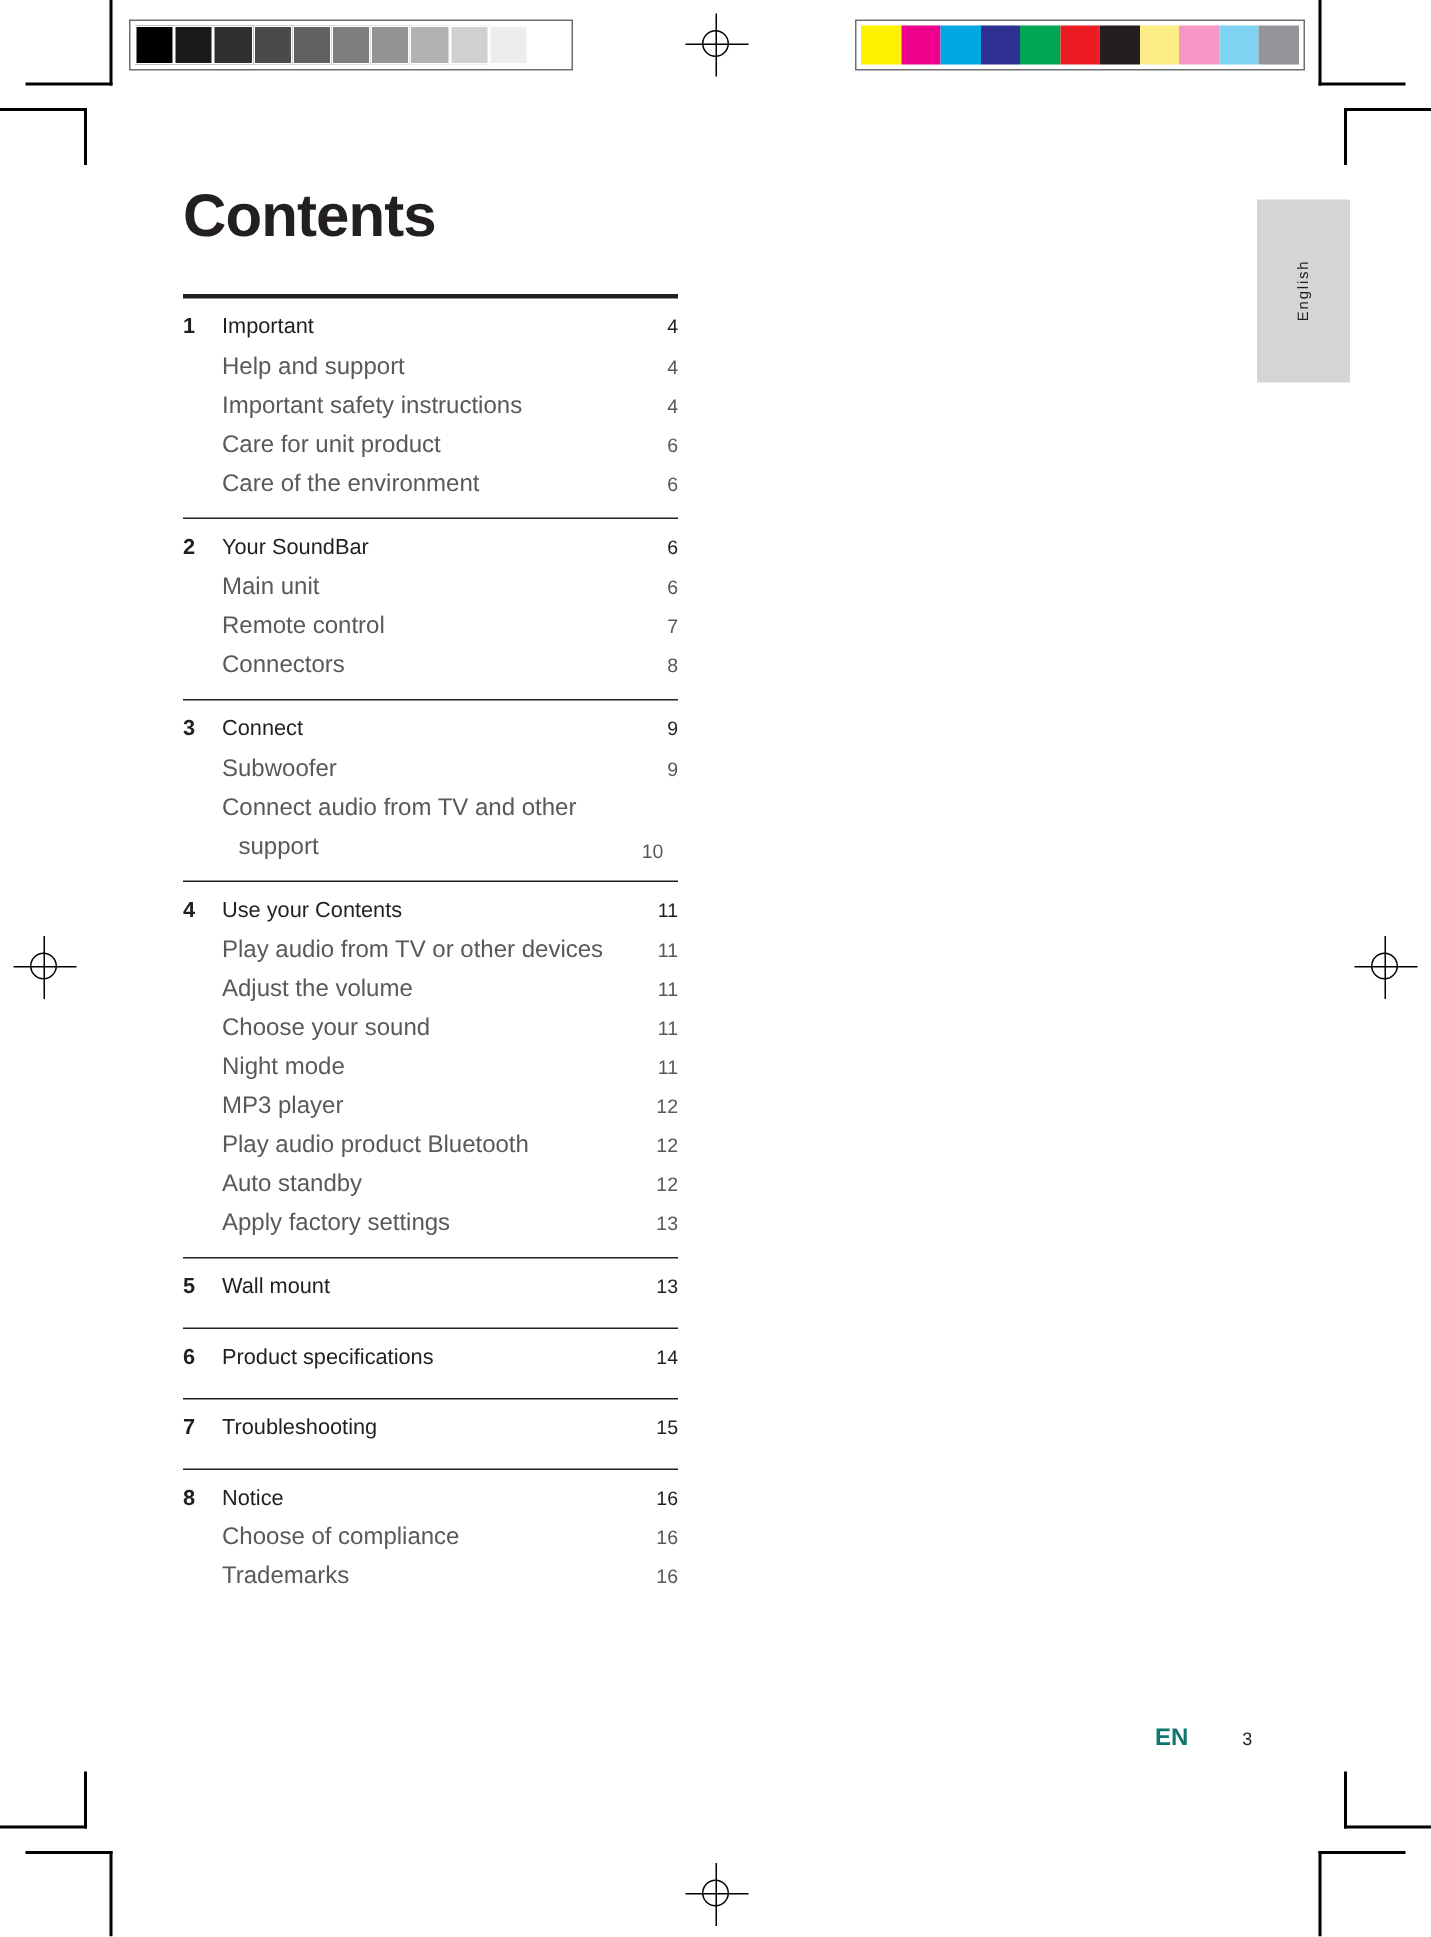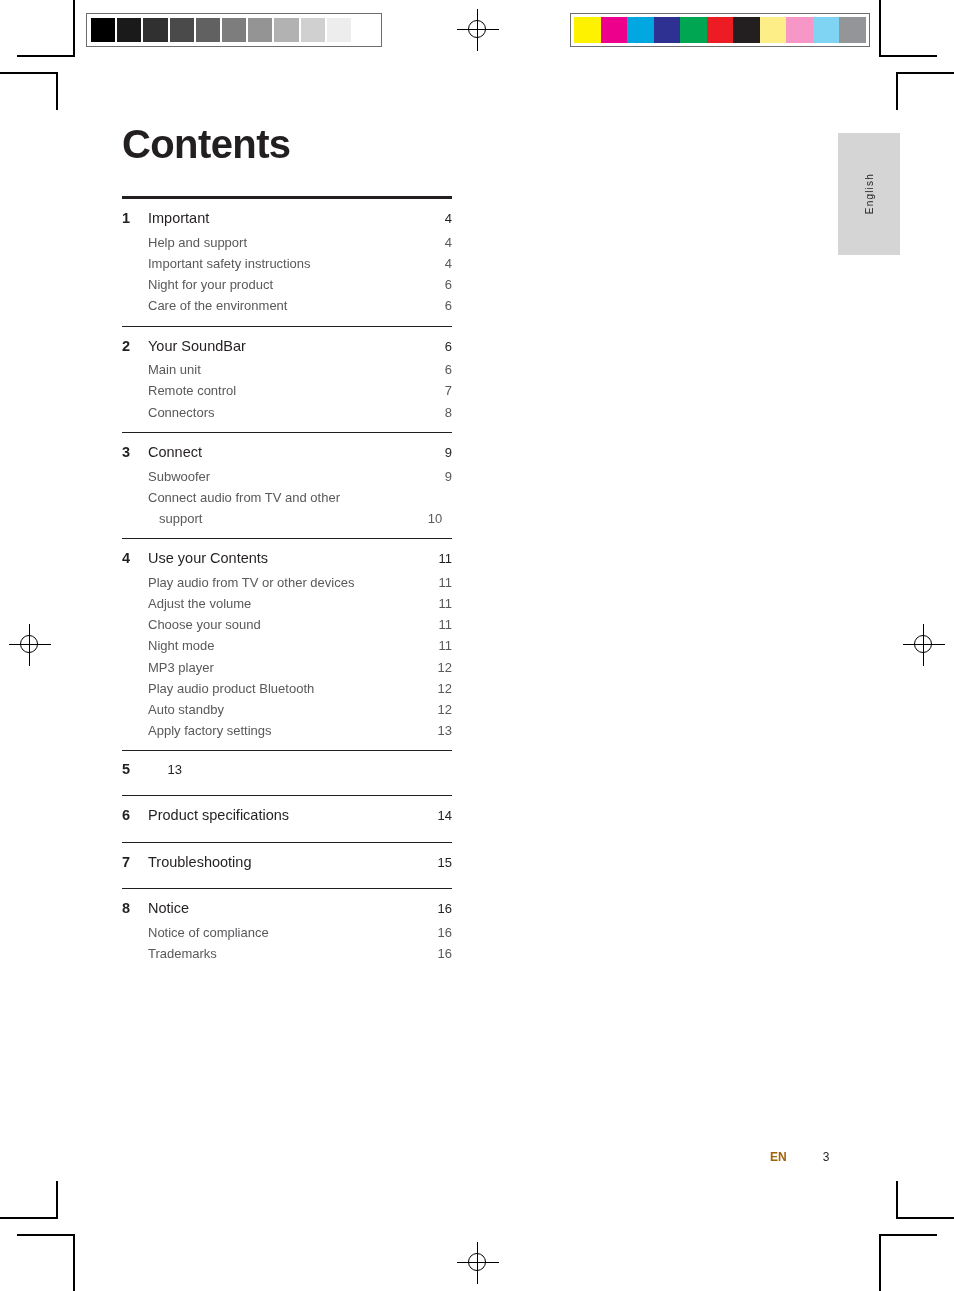--- a/index.html
+++ b/index.html
@@ -151,21 +151,21 @@
     line-height: 1.5;
   }
   .chapter-row .pg {
     font-size: 13px;
     color: #231f20;
     line-height: 1.5;
   }
 
   .entry-row .num { width: 26px; flex: 0 0 26px; }
   .entry-row .label {
-    font-size: 13px;
+    font-size: 16px;
     color: #58595b;
     line-height: 1.63;
   }
   .entry-row .pg {
     font-size: 13px;
     color: #58595b;
     line-height: 1.63;
   }
   .entry-row .label .cont {
     display: block;
@@ -177,23 +177,23 @@
   
   .footer {
     position: absolute;
     left: 770px;
     top: 1150px;
     width: 110px;
     display: flex;
     align-items: baseline;
   }
   .footer .en {
-    font-size: 12px;
+    font-size: 16px;
     font-weight: bold;
-    color: #a16207;
+    color: #0f766e;
   }
   .footer .pgnum {
     font-size: 12px;
     color: #231f20;
     margin-left: 36px;
   }
 </style>
 </head>
 <body>
 
@@ -293,21 +293,21 @@
         <span class="label">Help and support</span>
         <span class="pg">4</span>
       </div>
       <div class="row entry-row">
         <span class="num"></span>
         <span class="label">Important safety instructions</span>
         <span class="pg">4</span>
       </div>
       <div class="row entry-row">
         <span class="num"></span>
-        <span class="label">Night for your product</span>
+        <span class="label">Care for unit product</span>
         <span class="pg">6</span>
       </div>
       <div class="row entry-row">
         <span class="num"></span>
         <span class="label">Care of the environment</span>
         <span class="pg">6</span>
       </div>
     </div>
     <div class="rule-thin"></div>
     <div class="chapter">
@@ -395,20 +395,21 @@
       <div class="row entry-row">
         <span class="num"></span>
         <span class="label">Apply factory settings</span>
         <span class="pg">13</span>
       </div>
     </div>
     <div class="rule-thin"></div>
     <div class="chapter">
       <div class="row chapter-row">
         <span class="num">5</span>
+        <span class="label">Wall mount</span>
         <span class="pg">13</span>
       </div>
       <div class="spacer-sm"></div>
     </div>
     <div class="rule-thin"></div>
     <div class="chapter">
       <div class="row chapter-row">
         <span class="num">6</span>
         <span class="label">Product specifications</span>
         <span class="pg">14</span>
@@ -426,21 +427,21 @@
     </div>
     <div class="rule-thin"></div>
     <div class="chapter">
       <div class="row chapter-row">
         <span class="num">8</span>
         <span class="label">Notice</span>
         <span class="pg">16</span>
       </div>
       <div class="row entry-row">
         <span class="num"></span>
-        <span class="label">Notice of compliance</span>
+        <span class="label">Choose of compliance</span>
         <span class="pg">16</span>
       </div>
       <div class="row entry-row">
         <span class="num"></span>
         <span class="label">Trademarks</span>
         <span class="pg">16</span>
       </div>
     </div>
   </div>
 

